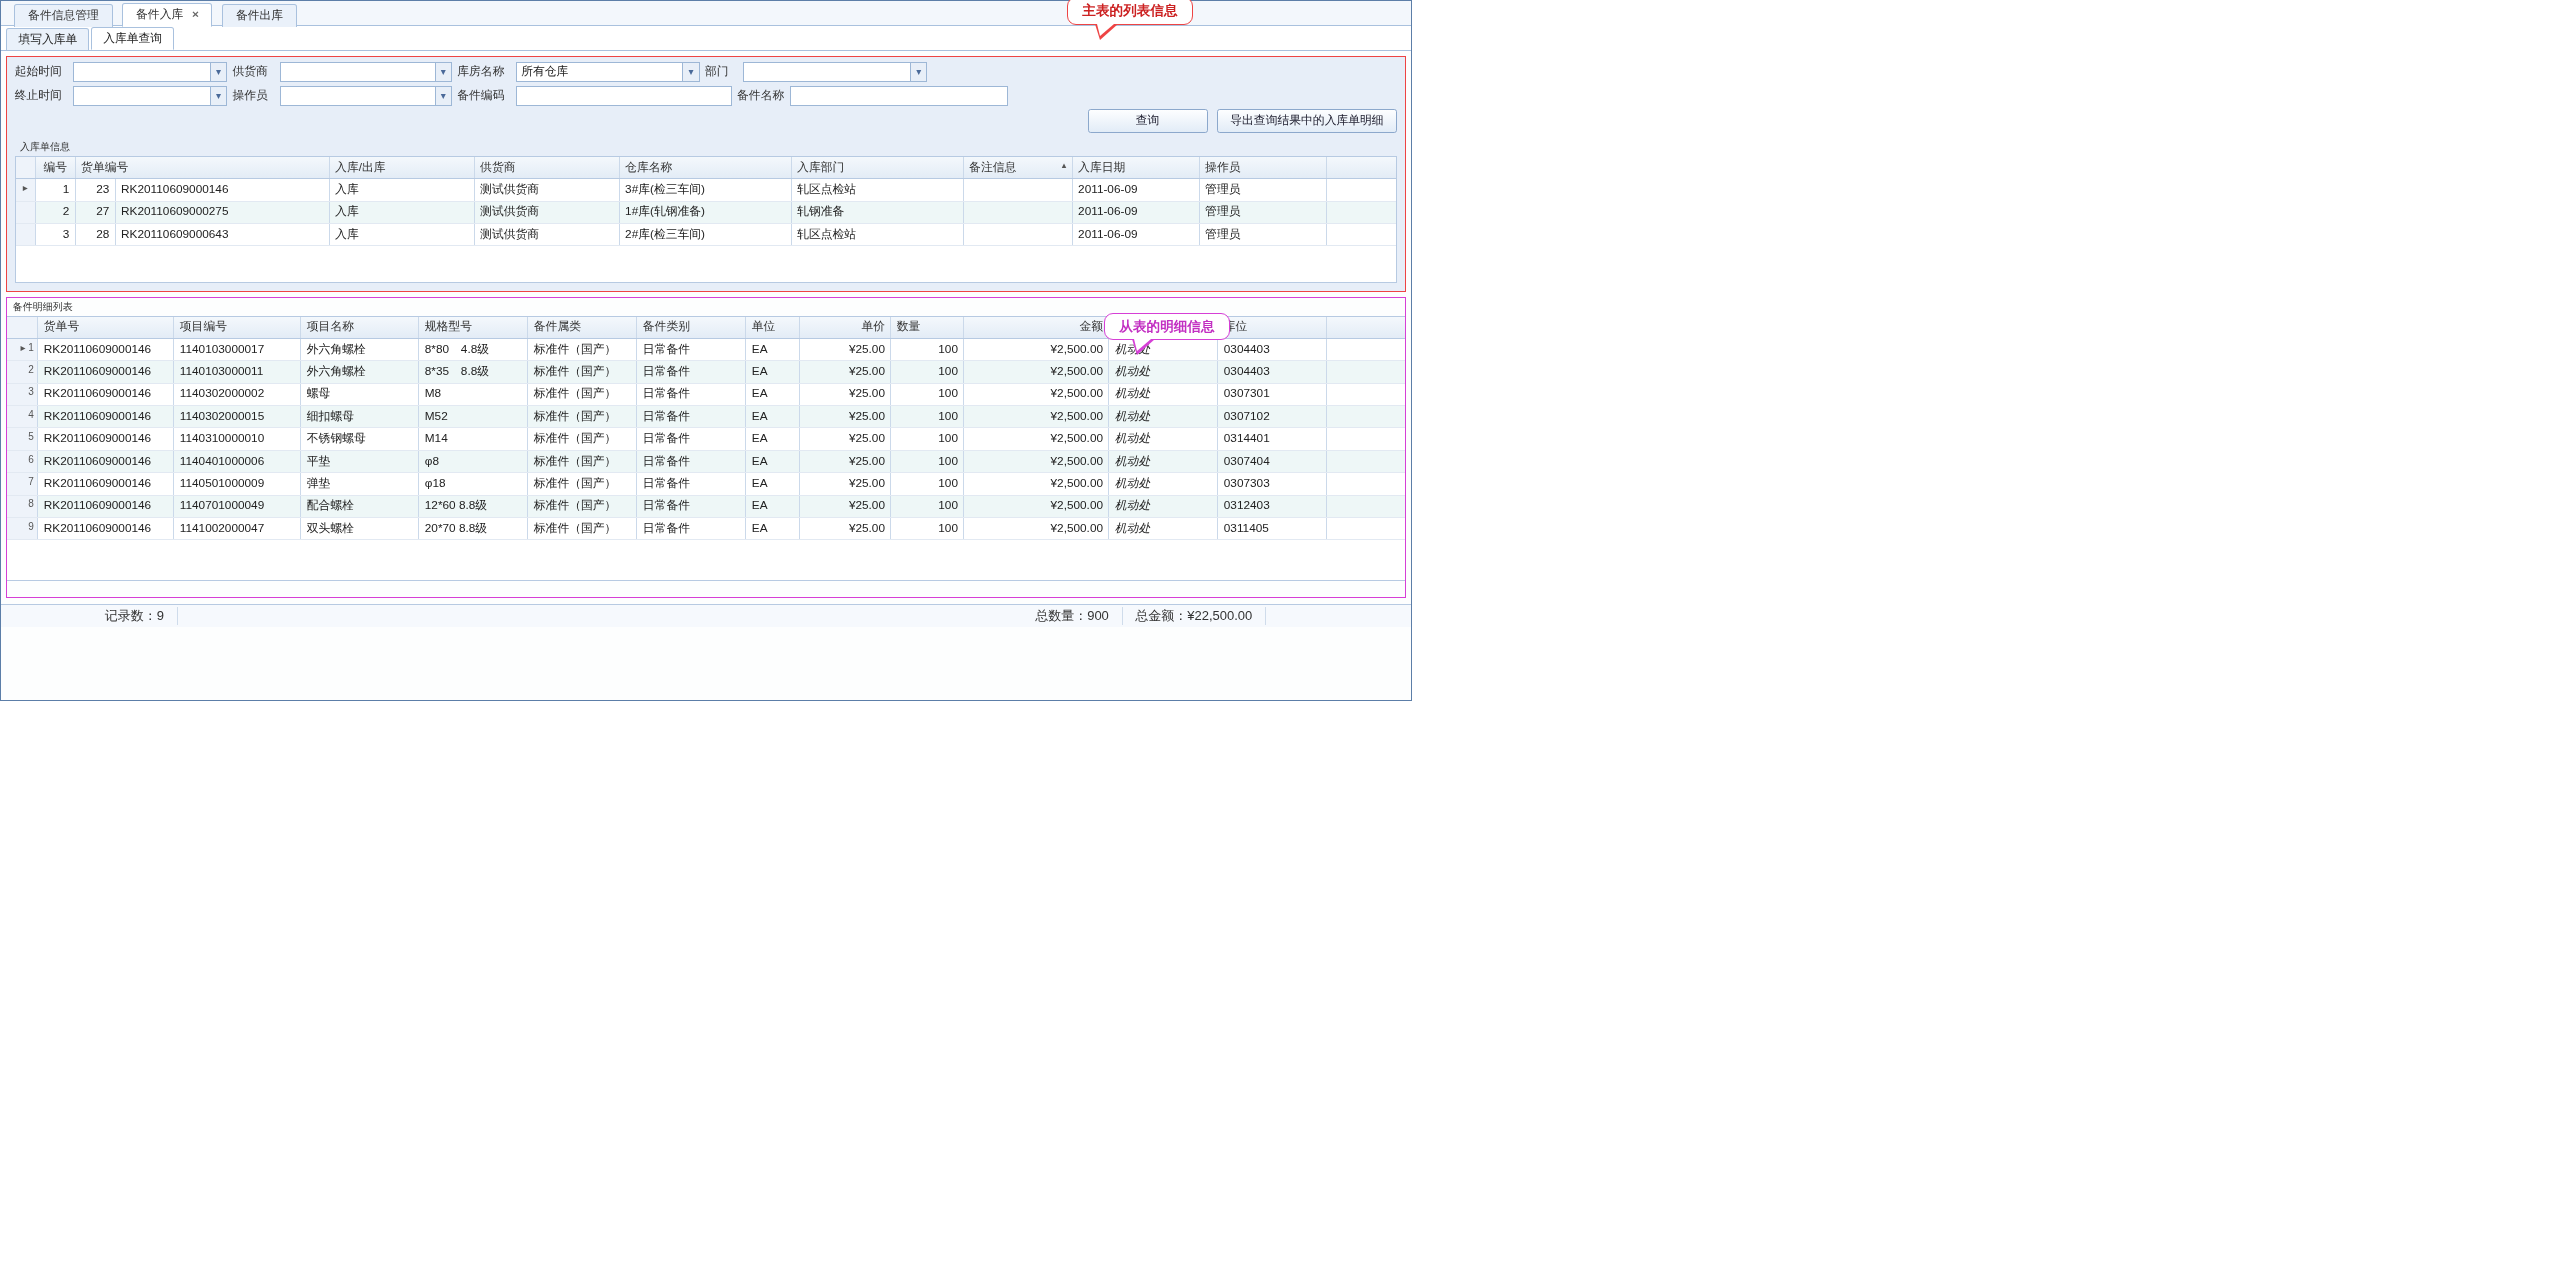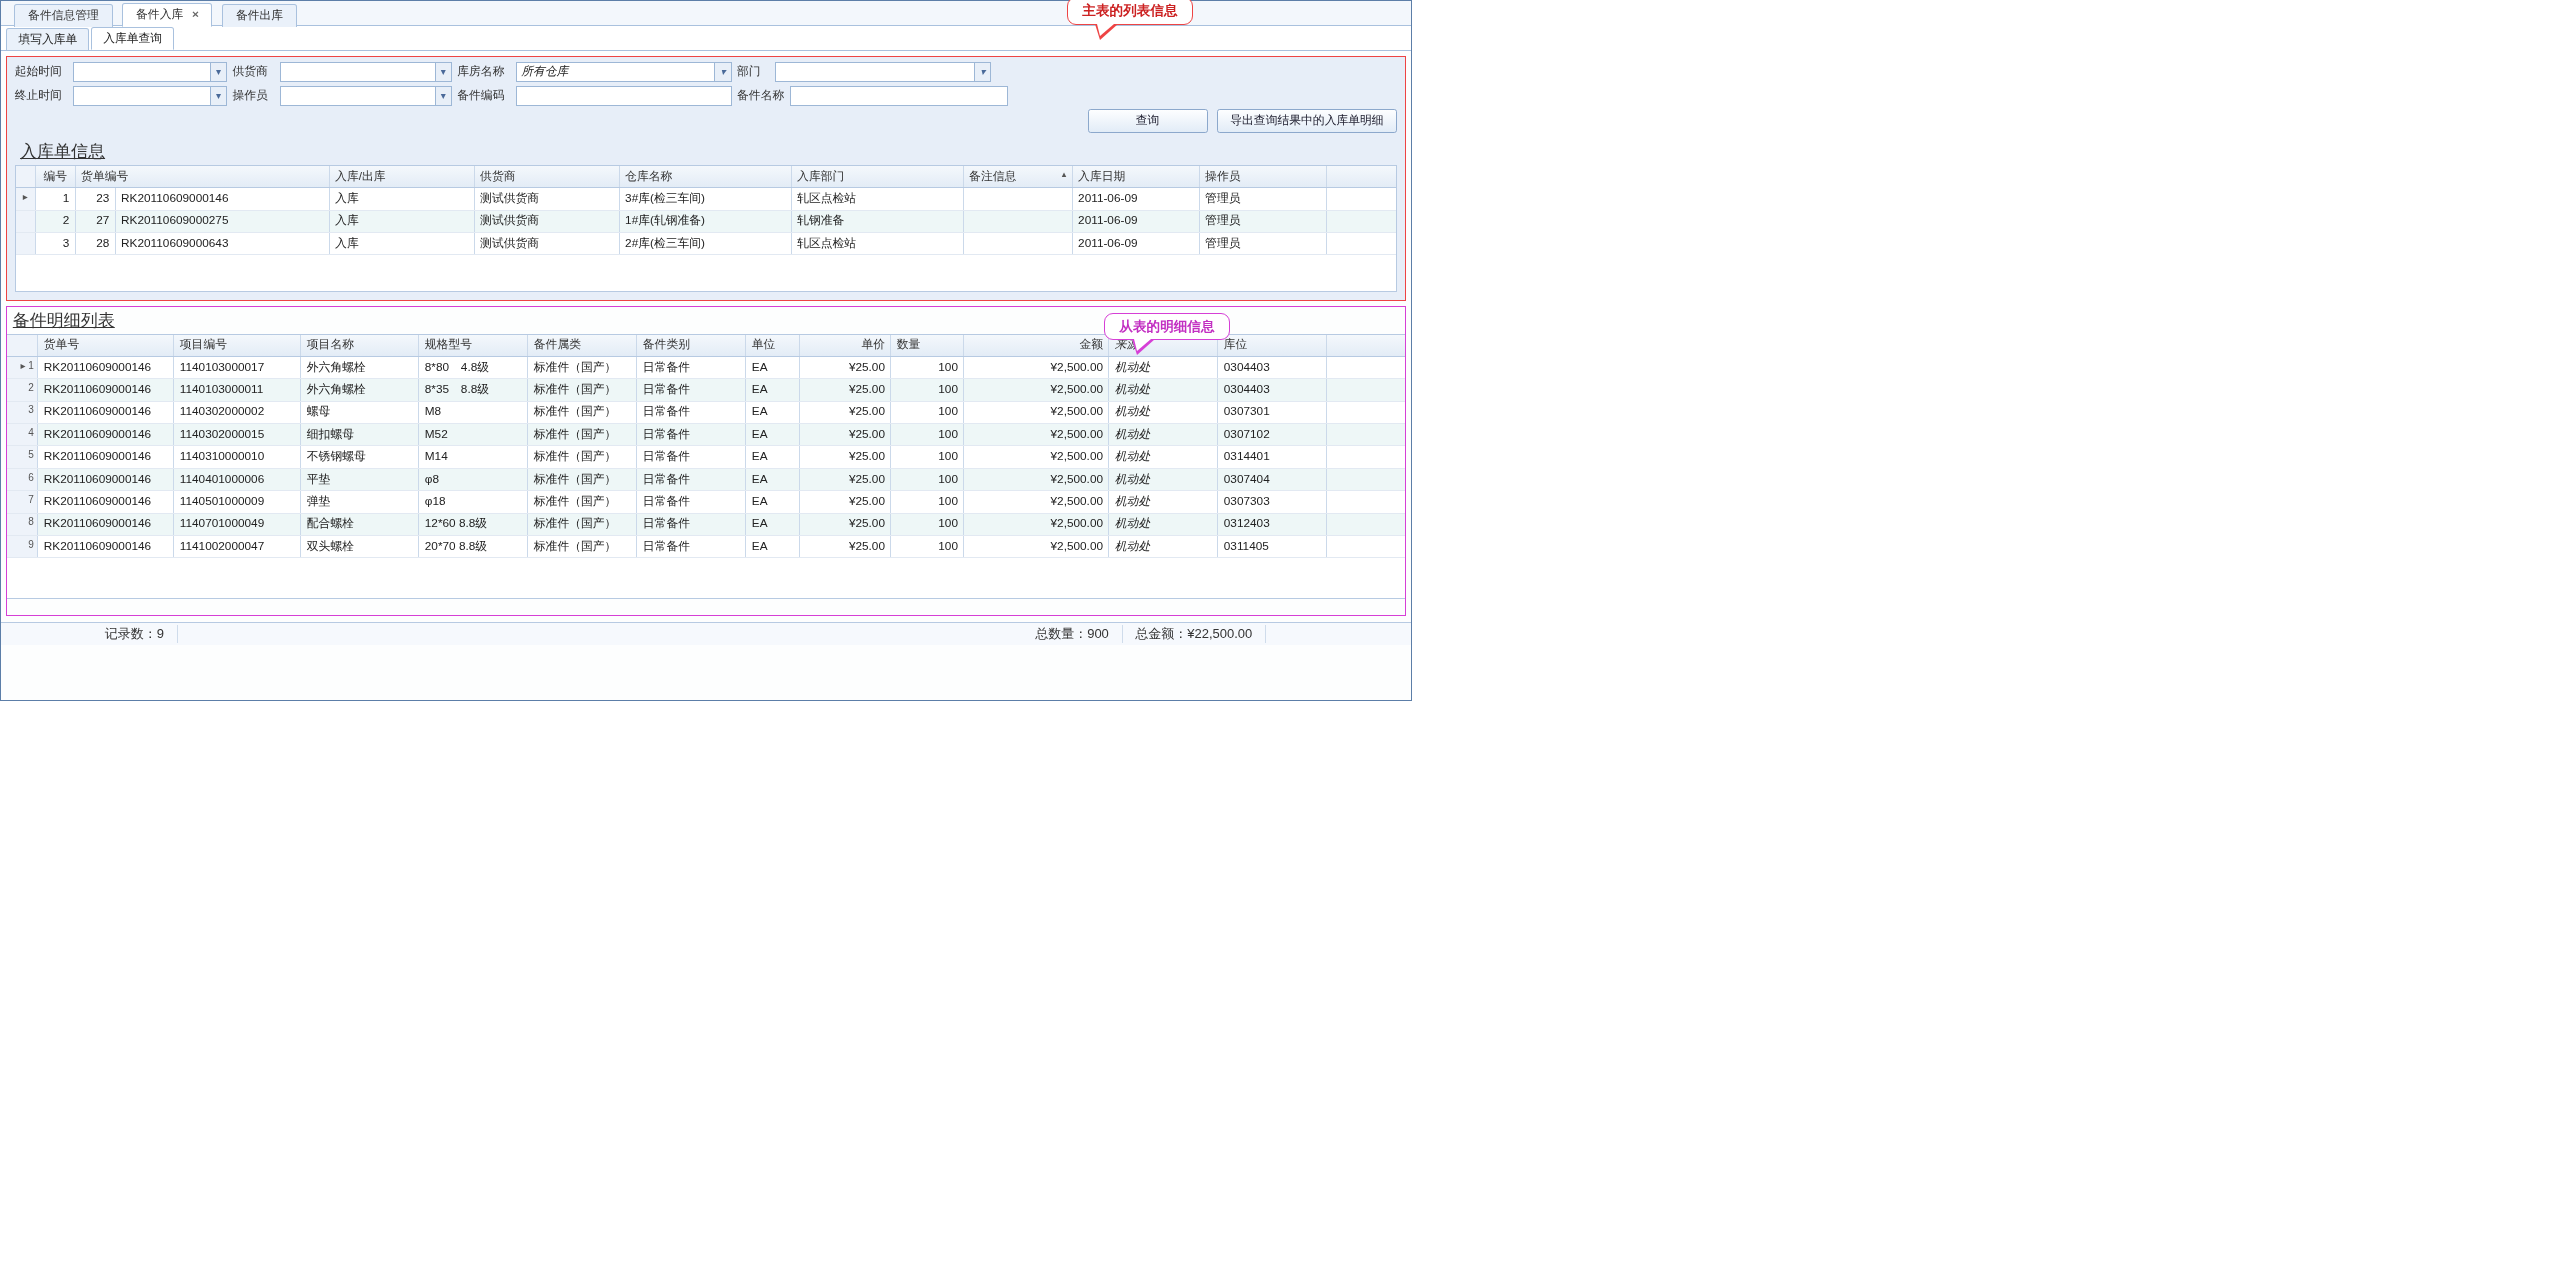--- a/index.html
+++ b/index.html
@@ -98,21 +98,21 @@
   .combo, .tinput {
     border: 0.9px solid #9db7d6;
     background: #fff;
     height: 20px;
     display: flex;
     align-items: center;
     position: relative;
   }
   .combo.w1 { width: 154px; }
   .combo.w2 { width: 172px; }
-  .combo.w3 { width: 216px; font-style: italic; }
+  .combo.w3 { width: 184px; }
   .tinput.w3 { width: 216px; }
   .tinput.w4 { width: 218px; }
   .combo .cval {
     flex: 1;
     padding: 0 4.5px;
     font-size: 11.8px;
   }
   .combo .carrow {
     width: 16.3px;
     border-left: 0.9px solid #9db7d6;
@@ -135,24 +135,23 @@
     padding: 2.7px 18px;
     border-radius: 2.7px;
     cursor: pointer;
     font-size: 11.8px;
     color: #223;
   }
   .btn.wide { padding: 2.7px 12.7px; }
 
   
   .sect-title {
-    font-size: 17px;
+    font-size: 10px;
     color: #333;
     padding: 1.8px 0 1.8px 5.4px;
-    text-decoration: underline;
   }
 
   
   .grid {
     border: 0.9px solid #b7cae2;
     background: #fff;
   }
   .grid-head, .grid-row {
     display: flex;
     align-items: stretch;

